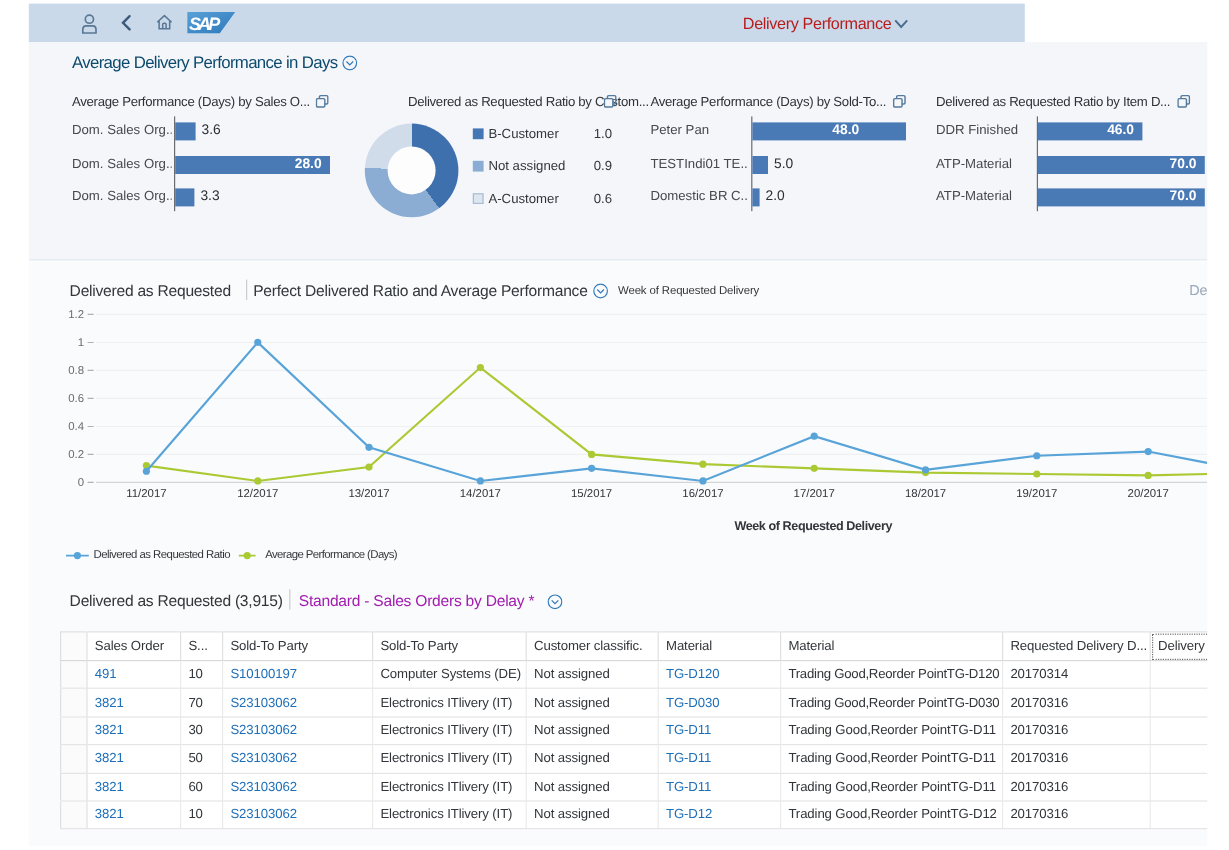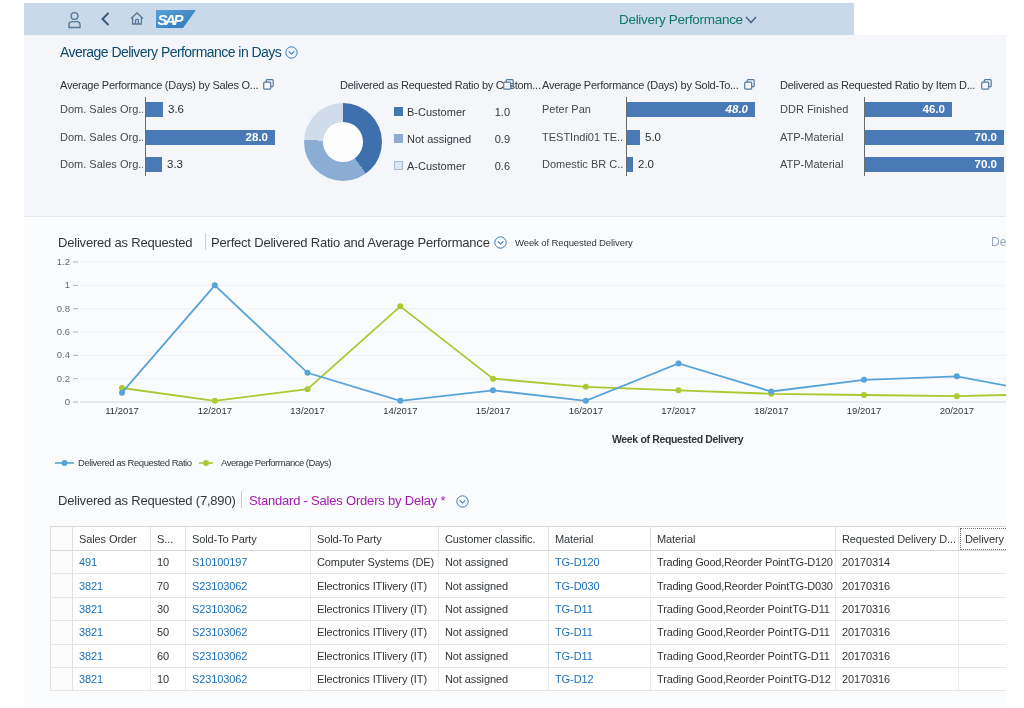--- a/index.html
+++ b/index.html
@@ -47,21 +47,21 @@
   <svg class="abs" style="left:132px;top:7px" width="40" height="18" viewBox="0 0 40 18">
     <defs>
         <linearGradient id="sapg" x1="0" y1="0" x2="1" y2="1">
       <stop offset="0" stop-color="#5aa1d8"></stop>
           <stop offset="1" stop-color="#2a77ba"></stop>
     </linearGradient>
       </defs>
     <path d="M0 0 L40 0 L27 18 L0 18 Z" fill="url(#sapg)"></path>
     <text x="1.5" y="15" font-size="15" font-weight="bold" font-style="italic" fill="#fff" font-family="Liberation Sans,sans-serif" textLength="26">SAP</text>
   </svg>
-  <div class="abs" style="left:595px;top:9px;font-size:13.5px;letter-spacing:-0.3px;color:#0f766e;">Delivery Performance</div>
+  <div class="abs" style="left:595px;top:9px;font-size:13.5px;letter-spacing:-0.3px;color:#b91c1c;">Delivery Performance</div>
   <svg class="abs" style="left:721px;top:13px" width="12" height="8" viewBox="0 0 12 8">
     <path d="M1 1 L6 6.5 L11 1" fill="none" stroke="#4a6b8e" stroke-width="1.6"></path>
   </svg>
 </div>
 
 <div class="sec1"></div>
 <div class="h1">Average Delivery Performance in Days</div>
 <svg class="abs" style="left:285px;top:46px" width="13" height="13" viewBox="0 0 14 14">
   <circle cx="7" cy="7" r="6.1" fill="none" stroke="#3079bc" stroke-width="1.05"></circle>
   <path d="M4 5.7 L7 8.7 L10 5.7" fill="none" stroke="#3079bc" stroke-width="1.1"></path>
@@ -118,21 +118,21 @@
 <div class="leg" style="left:480px;top:133px;width:30px;text-align:right;">0.9</div>
 <div class="leg" style="left:480px;top:160px;width:30px;text-align:right;">0.6</div>
 
 <div class="axisv" style="left:626px;top:97px;height:79px;"></div>
 <div class="blabel" style="left:542px;top:103px;width:82px;">Peter Pan</div>
 <div class="blabel" style="left:542px;top:131px;width:82px;">TESTIndi01 TE...</div>
 <div class="blabel" style="left:542px;top:158px;width:82px;">Domestic BR C...</div>
 <div class="bar" style="left:627px;top:102px;width:128px;"></div>
 <div class="bar" style="left:627px;top:130px;width:13px;"></div>
 <div class="bar" style="left:627px;top:157px;width:6px;"></div>
-<div class="bvalin" style="left:680px;top:103px;width:68px;font-style:italic;">48.0</div>
+<div class="bvalin" style="left:648px;top:103px;width:68px;">48.0</div>
 <div class="bval" style="left:645px;top:131px;">5.0</div>
 <div class="bval" style="left:638px;top:158px;">2.0</div>
 
 <div class="axisv" style="left:864px;top:97px;height:79px;"></div>
 <div class="blabel" style="left:780px;top:103px;width:82px;">DDR Finished</div>
 <div class="blabel" style="left:780px;top:131px;width:82px;">ATP-Material</div>
 <div class="blabel" style="left:780px;top:158px;width:82px;">ATP-Material</div>
 <div class="bar" style="left:865px;top:102px;width:87px;"></div>
 <div class="bar" style="left:865px;top:130px;width:139px;"></div>
 <div class="bar" style="left:865px;top:157px;width:139px;"></div>
@@ -228,21 +228,21 @@
 
 <svg class="abs" style="left:55px;top:458px" width="290" height="10" viewBox="0 0 290 10">
   <line x1="0" y1="5" x2="19" y2="5" stroke="#58a4d8" stroke-width="1.6"></line>
   <circle cx="9.5" cy="5" r="3" fill="#58a4d8"></circle>
   <line x1="144" y1="5" x2="158" y2="5" stroke="#aac933" stroke-width="1.6"></line>
   <circle cx="151" cy="5" r="3" fill="#aac933"></circle>
 </svg>
 <div class="abs" style="left:78px;top:457px;font-size:9.5px;letter-spacing:-0.45px;color:#32363a;">Delivered as Requested Ratio</div>
 <div class="abs" style="left:221px;top:457px;font-size:9.5px;letter-spacing:-0.5px;color:#32363a;">Average Performance (Days)</div>
 
-<div class="abs" style="left:58px;top:493px;font-size:13px;letter-spacing:-0.2px;color:#32363a;">Delivered as Requested (7,890)</div>
+<div class="abs" style="left:58px;top:493px;font-size:13px;letter-spacing:-0.2px;color:#32363a;">Delivered as Requested (3,915)</div>
 <div class="abs" style="left:241px;top:491px;width:1px;height:17px;background:#ccc;"></div>
 <div class="abs" style="left:249px;top:493px;font-size:13px;letter-spacing:-0.2px;color:#a21caf;">Standard - Sales Orders by Delay *</div>
 <svg class="abs" style="left:456px;top:495px" width="13" height="13" viewBox="0 0 14 14">
   <circle cx="7" cy="7" r="6.1" fill="none" stroke="#3079bc" stroke-width="1.05"></circle>
   <path d="M4 5.7 L7 8.7 L10 5.7" fill="none" stroke="#3079bc" stroke-width="1.1"></path>
 </svg>
 
 <div id="tablewrap" class="abs" style="left:50px;top:526px;width:956px;height:166px;overflow:hidden;">
 <table style="table-layout:fixed;width:980px;background:#fff;border-top:1px solid #d9d9d9;font-size:11px;letter-spacing:-0.1px;color:#32363a;">
 <colgroup>

